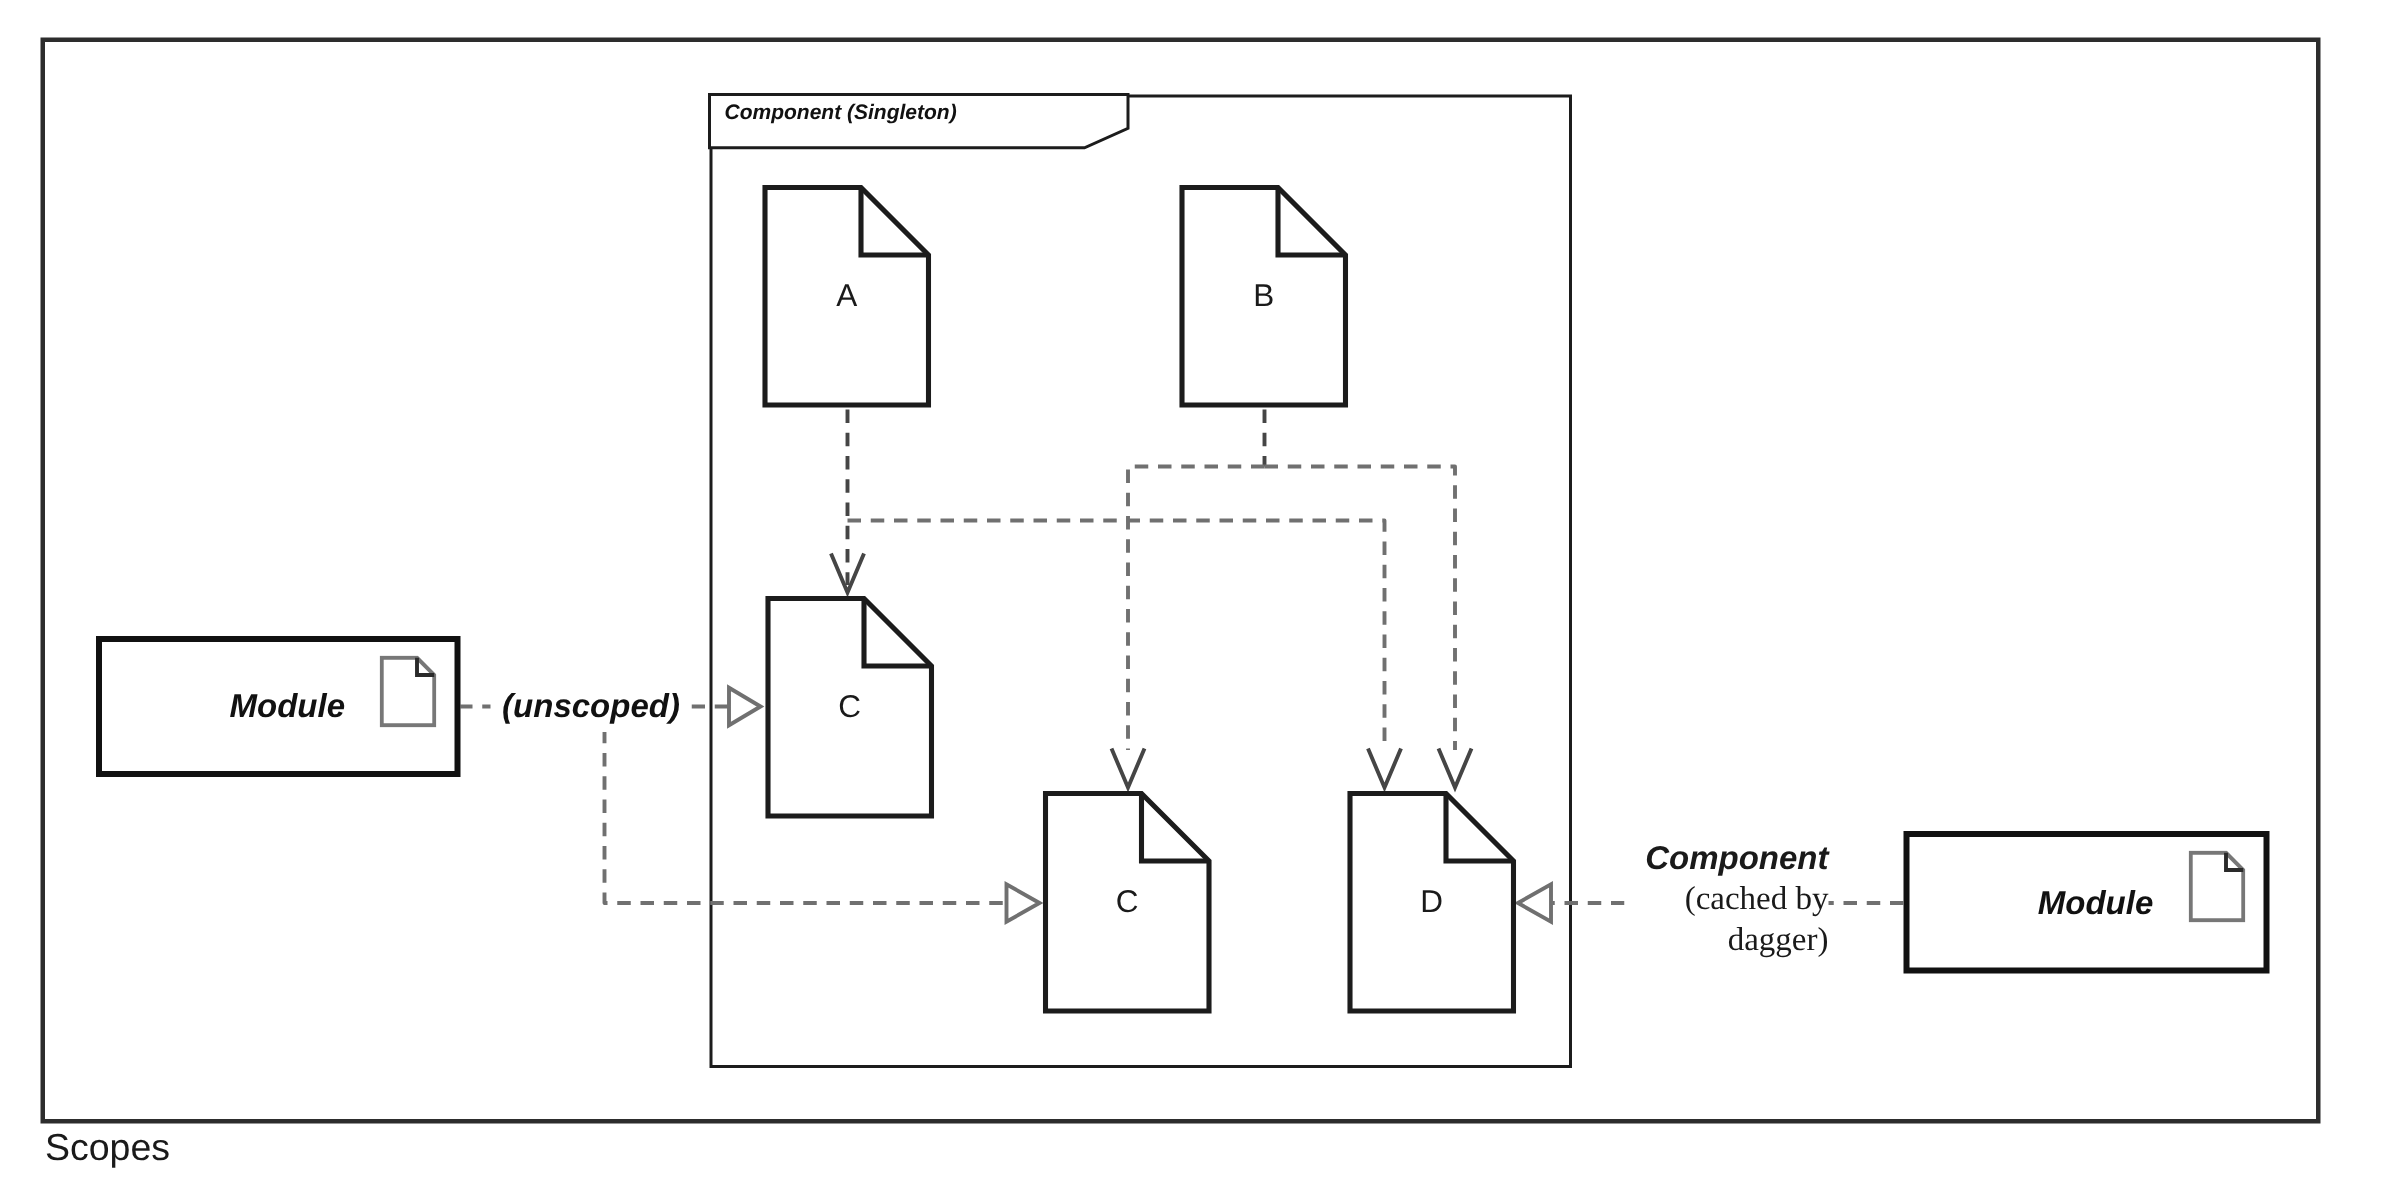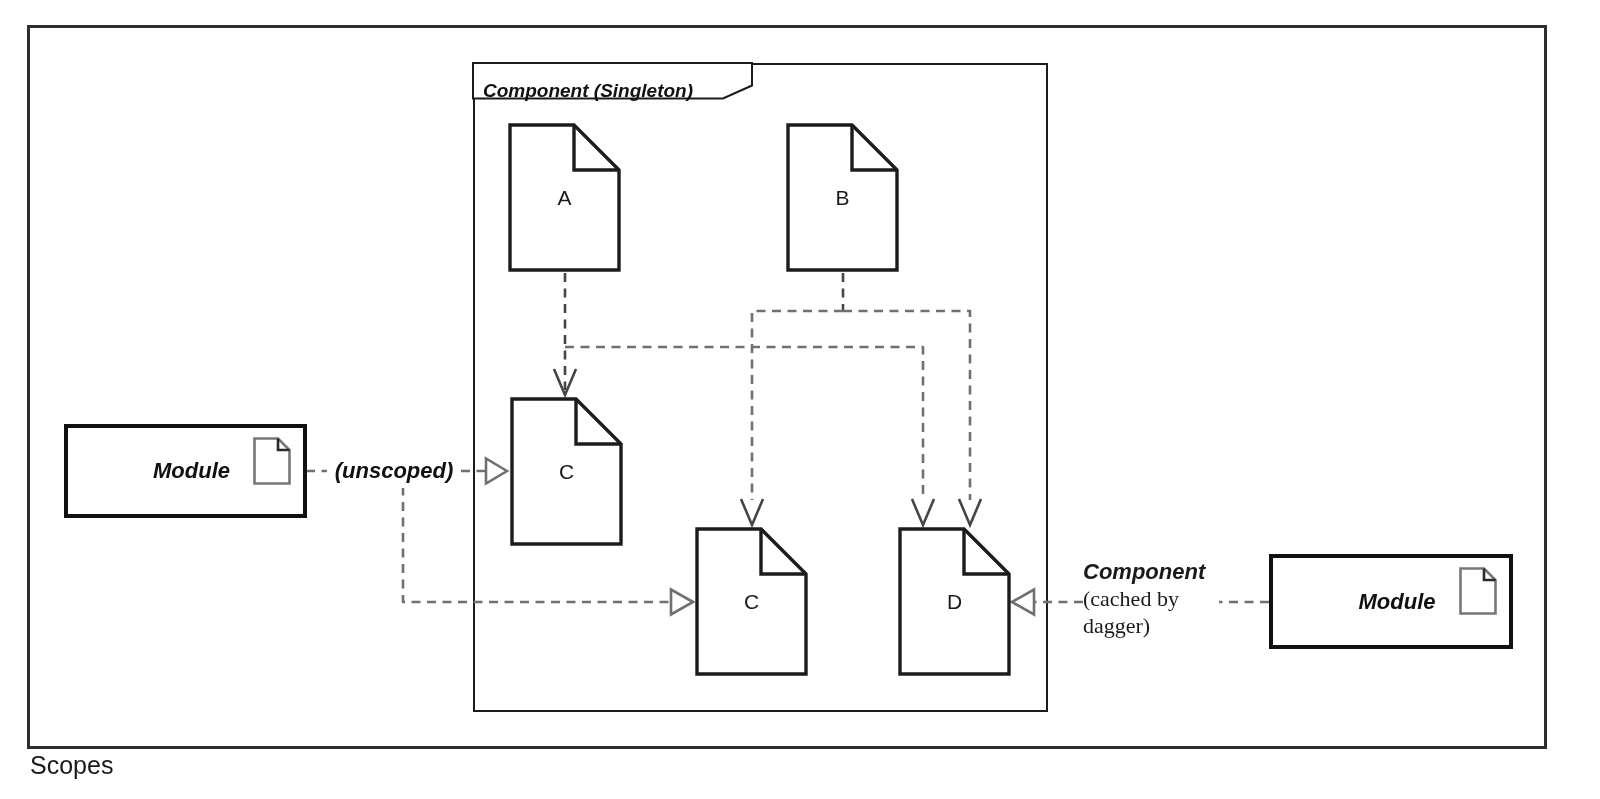--- a/index.html
+++ b/index.html
@@ -7,40 +7,40 @@
        font-family:"Liberation Sans", sans-serif;color:#1a1a1a;}
   .abs{position:absolute;}
   
   .frame{left:27px;top:25px;width:1520px;height:724px;
          border:3px solid #2d2d2d;box-sizing:border-box;z-index:1;background:#fff;}
   .frame-label{left:30px;top:751px;font-size:25px;color:#1a1a1a;z-index:4;}
   
   .component{left:473px;top:63px;width:575px;height:649px;
              border:2px solid #1c1c1c;box-sizing:border-box;z-index:1;}
   .comp-tab{left:472px;top:62px;width:282px;height:38px;z-index:3;}
-  .comp-tab-label{left:483px;top:80px;width:260px;font-size:19px;font-weight:bold;
+  .comp-tab-label{left:483px;top:66px;width:260px;font-size:14px;font-weight:bold;
                   font-style:italic;color:#111;z-index:4;}
   
   svg.wires{left:0;top:0;z-index:2;pointer-events:none;}
   
   .note{width:113px;height:149px;z-index:3;}
   .note svg{position:absolute;left:0;top:0;}
   .note-label{position:absolute;left:0;top:0;width:100%;height:100%;
               display:flex;align-items:center;justify-content:center;
               font-size:21px;color:#1a1a1a;}
   
   .module{border:4px solid #111;box-sizing:border-box;background:#fff;z-index:3;
           display:flex;align-items:center;justify-content:center;padding-left:12px;}
   .module-left{left:64px;top:424px;width:243px;height:94px;}
   .module-right{left:1269px;top:554px;width:244px;height:95px;}
   .module-label{font-size:22px;font-weight:bold;font-style:italic;color:#111;}
   .module .doc-icon{position:absolute;right:12px;top:9px;}
   
   .edge-label{z-index:4;background:#fff;display:flex;align-items:center;
-              justify-content:center;text-align:left;}
+              justify-content:center;text-align:right;}
   .unscoped{left:327px;top:454px;width:134px;height:34px;
             font-size:22px;font-weight:bold;font-style:italic;color:#111;}
   .singleton{left:1083px;top:558px;width:136px;height:88px;
              font-size:22px;line-height:27px;display:block;}
   .singleton .t1{font-weight:bold;font-style:italic;display:block;}
   .singleton .t2,.singleton .t3{display:block;font-family:Liberation Serif, serif;}
 </style>
 </head>
 <body>
 

